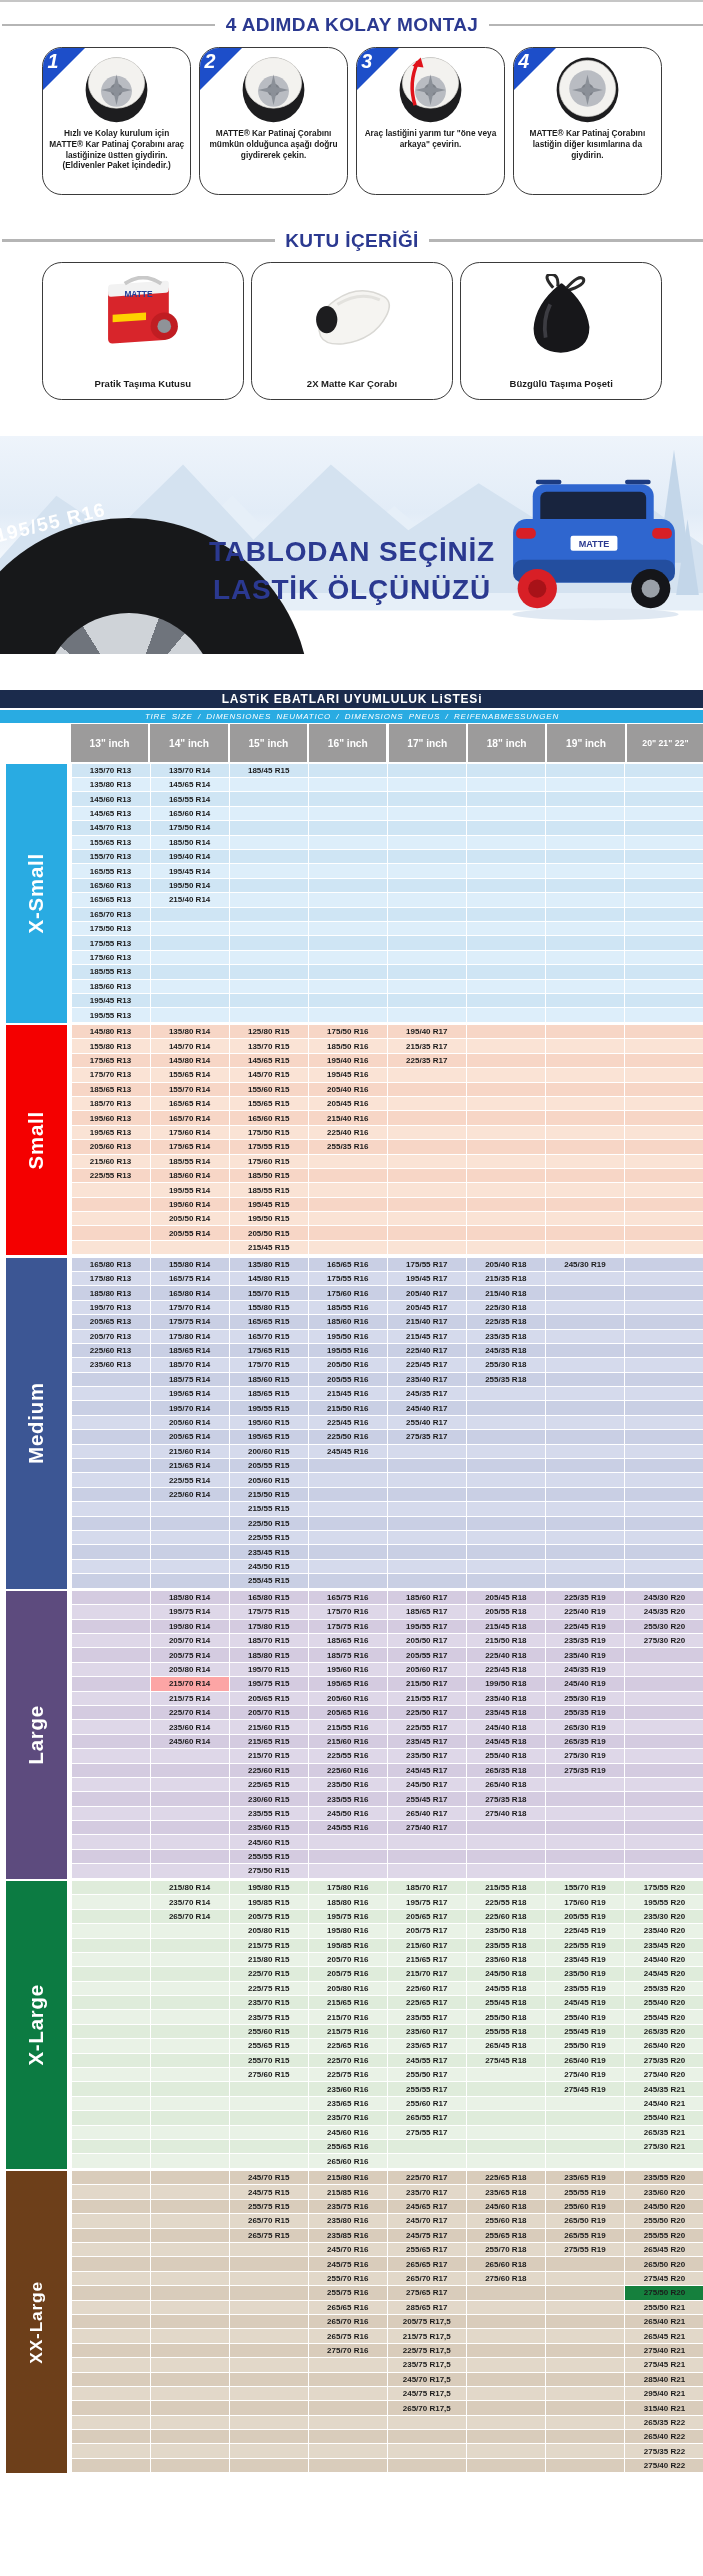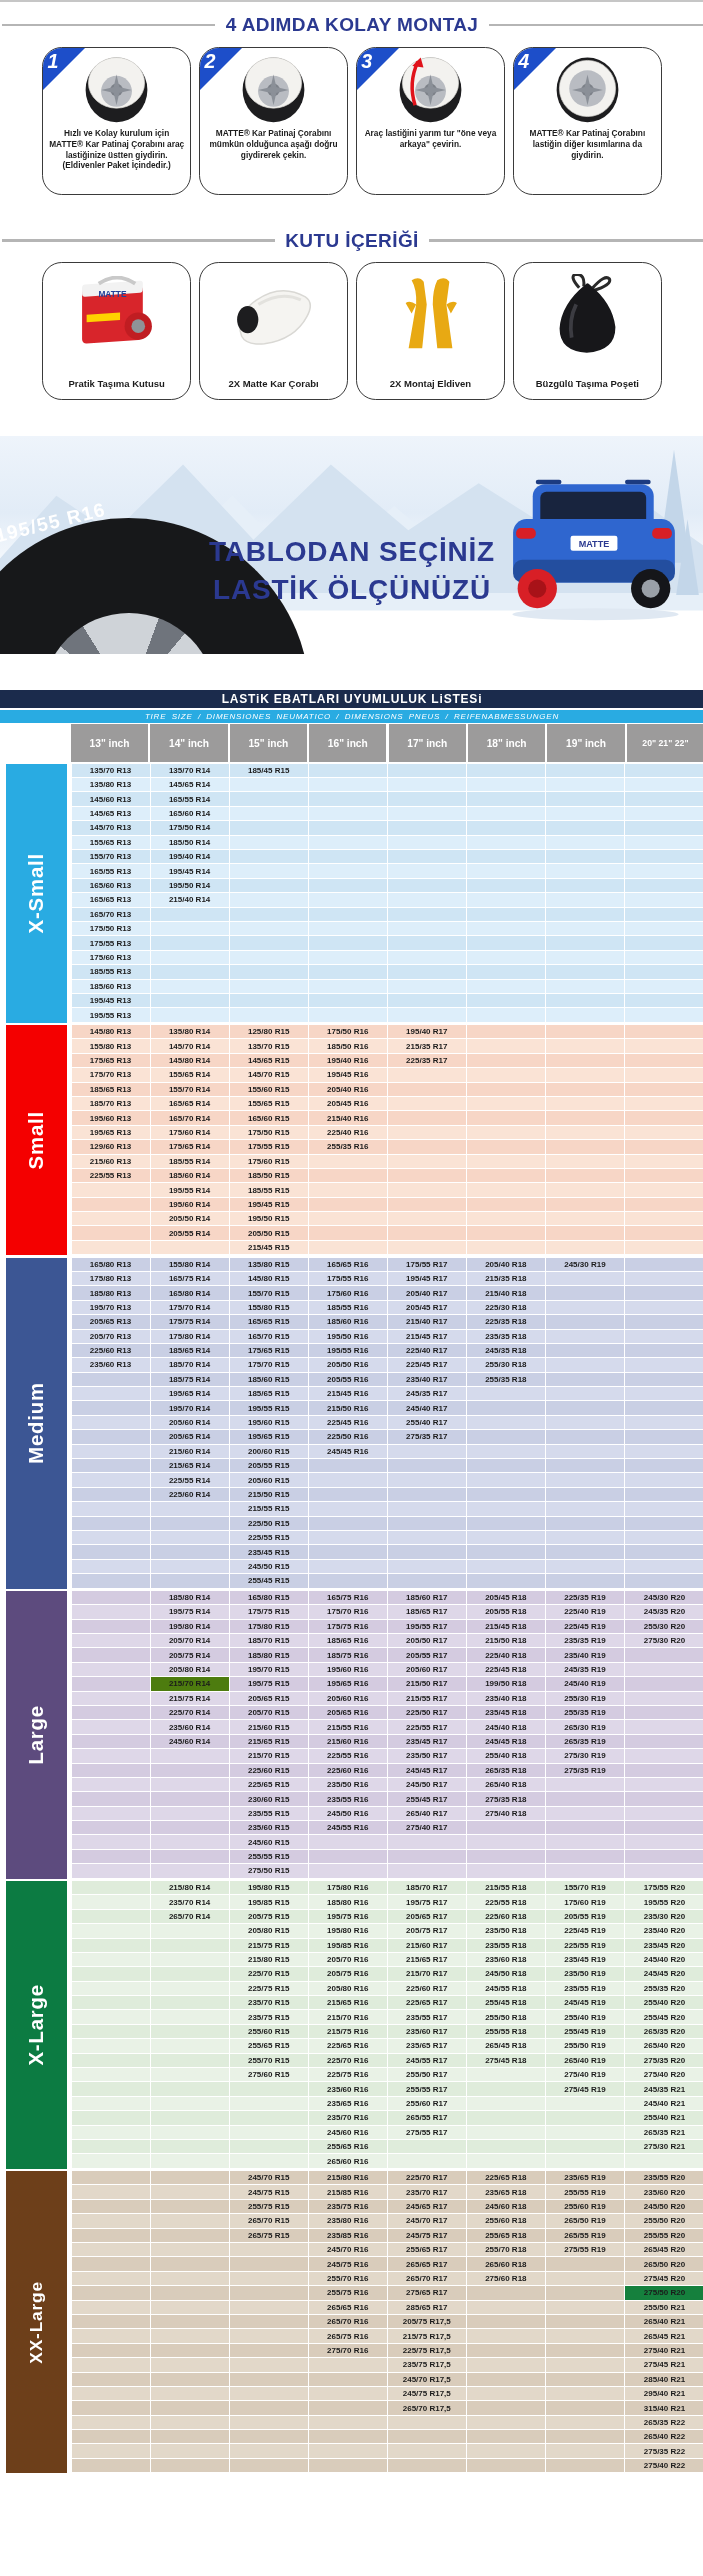--- a/index.html
+++ b/index.html
@@ -176,33 +176,20 @@
               <path d="M18 78 Q8 50 38 30 Q70 8 102 26 Q114 34 104 52 Q88 82 48 88 Q24 90 18 78 Z" fill="#f5f4f1" stroke="#d9d8d4" stroke-width="2"></path>
               <ellipse cx="26" cy="56" rx="14" ry="18" fill="#1d1d1f"></ellipse>
               <path d="M40 36 Q70 18 96 30" fill="none" stroke="#e3e2de" stroke-width="4"></path>
             </svg>
           </div>
           <div class="box-caption">2X Matte Kar Çorabı</div>
         </div>
         <div class="box-card">
           <div class="box-art">
             <svg width="83" height="82" viewBox="0 0 110 108">
-              <g fill="#e8a913">
-                <path d="M26 98 L36 40 Q37 20 30 8 Q40 2 46 10 L50 40 L44 98 Z"></path>
-                <path d="M36 40 Q28 34 22 38 L30 52 Z"></path>
-                <path d="M64 98 L58 40 Q58 20 64 8 Q74 2 80 10 L76 40 L84 98 Z"></path>
-                <path d="M76 40 Q84 34 90 38 L82 52 Z"></path>
-              </g>
-            </svg>
-          </div>
-          <div class="box-caption">2X Montaj Eldiven</div>
-        </div>
-        <div class="box-card">
-          <div class="box-art">
-            <svg width="83" height="82" viewBox="0 0 110 108">
               <path d="M44 18 Q30 2 40 0 Q52 0 50 16" fill="none" stroke="#2a2a2a" stroke-width="4"></path>
               <path d="M62 18 Q78 0 84 6 Q88 14 62 22" fill="none" stroke="#2a2a2a" stroke-width="4"></path>
               <path d="M52 14 Q20 40 18 72 Q18 102 54 104 Q92 102 92 70 Q88 38 58 14 Q55 10 52 14 Z" fill="#17171a"></path>
               <path d="M40 40 Q30 60 34 84" stroke="#3c3c42" stroke-width="5" fill="none"></path>
             </svg>
           </div>
           <div class="box-caption">Büzgülü Taşıma Poşeti</div>
         </div>
       </div>
   </section>
@@ -469,21 +456,21 @@
             <div class="cell" style="background: rgb(247, 214, 198);"></div>
             <div class="cell" style="background: rgb(247, 214, 198);"></div>
             <div class="cell" style="background: rgb(250, 227, 213);">195/65 R13</div>
             <div class="cell" style="background: rgb(250, 227, 213);">175/60 R14</div>
             <div class="cell" style="background: rgb(250, 227, 213);">175/50 R15</div>
             <div class="cell" style="background: rgb(250, 227, 213);">225/40 R16</div>
             <div class="cell" style="background: rgb(250, 227, 213);"></div>
             <div class="cell" style="background: rgb(250, 227, 213);"></div>
             <div class="cell" style="background: rgb(250, 227, 213);"></div>
             <div class="cell" style="background: rgb(250, 227, 213);"></div>
-            <div class="cell" style="background: rgb(247, 214, 198);">129/60 R13</div>
+            <div class="cell" style="background: rgb(247, 214, 198);">205/60 R13</div>
             <div class="cell" style="background: rgb(247, 214, 198);">175/65 R14</div>
             <div class="cell" style="background: rgb(247, 214, 198);">175/55 R15</div>
             <div class="cell" style="background: rgb(247, 214, 198);">255/35 R16</div>
             <div class="cell" style="background: rgb(247, 214, 198);"></div>
             <div class="cell" style="background: rgb(247, 214, 198);"></div>
             <div class="cell" style="background: rgb(247, 214, 198);"></div>
             <div class="cell" style="background: rgb(247, 214, 198);"></div>
             <div class="cell" style="background: rgb(250, 227, 213);">215/60 R13</div>
             <div class="cell" style="background: rgb(250, 227, 213);">185/55 R14</div>
             <div class="cell" style="background: rgb(250, 227, 213);">175/60 R15</div>
@@ -780,21 +767,21 @@
             <div class="cell" style="background: rgb(212, 203, 224);"></div>
             <div class="cell" style="background: rgb(222, 215, 232);"></div>
             <div class="cell" style="background: rgb(222, 215, 232);">205/80 R14</div>
             <div class="cell" style="background: rgb(222, 215, 232);">195/70 R15</div>
             <div class="cell" style="background: rgb(222, 215, 232);">195/60 R16</div>
             <div class="cell" style="background: rgb(222, 215, 232);">205/60 R17</div>
             <div class="cell" style="background: rgb(222, 215, 232);">225/45 R18</div>
             <div class="cell" style="background: rgb(222, 215, 232);">245/35 R19</div>
             <div class="cell" style="background: rgb(222, 215, 232);"></div>
             <div class="cell" style="background: rgb(212, 203, 224);"></div>
-            <div class="cell" style="background: #4d7c0f;">215/70 R14</div>
+            <div class="cell" style="background: #fca5a5;">215/70 R14</div>
             <div class="cell" style="background: rgb(212, 203, 224);">195/75 R15</div>
             <div class="cell" style="background: rgb(212, 203, 224);">195/65 R16</div>
             <div class="cell" style="background: rgb(212, 203, 224);">215/50 R17</div>
             <div class="cell" style="background: rgb(212, 203, 224);">199/50 R18</div>
             <div class="cell" style="background: rgb(212, 203, 224);">245/40 R19</div>
             <div class="cell" style="background: rgb(212, 203, 224);"></div>
             <div class="cell" style="background: rgb(222, 215, 232);"></div>
             <div class="cell" style="background: rgb(222, 215, 232);">215/75 R14</div>
             <div class="cell" style="background: rgb(222, 215, 232);">205/65 R15</div>
             <div class="cell" style="background: rgb(222, 215, 232);">205/60 R16</div>

